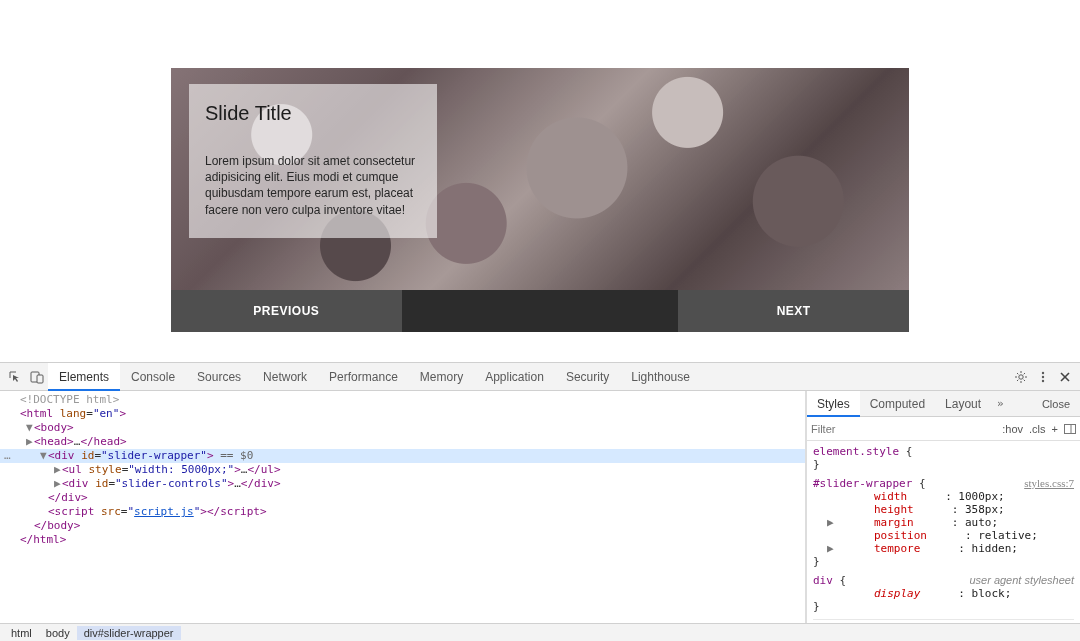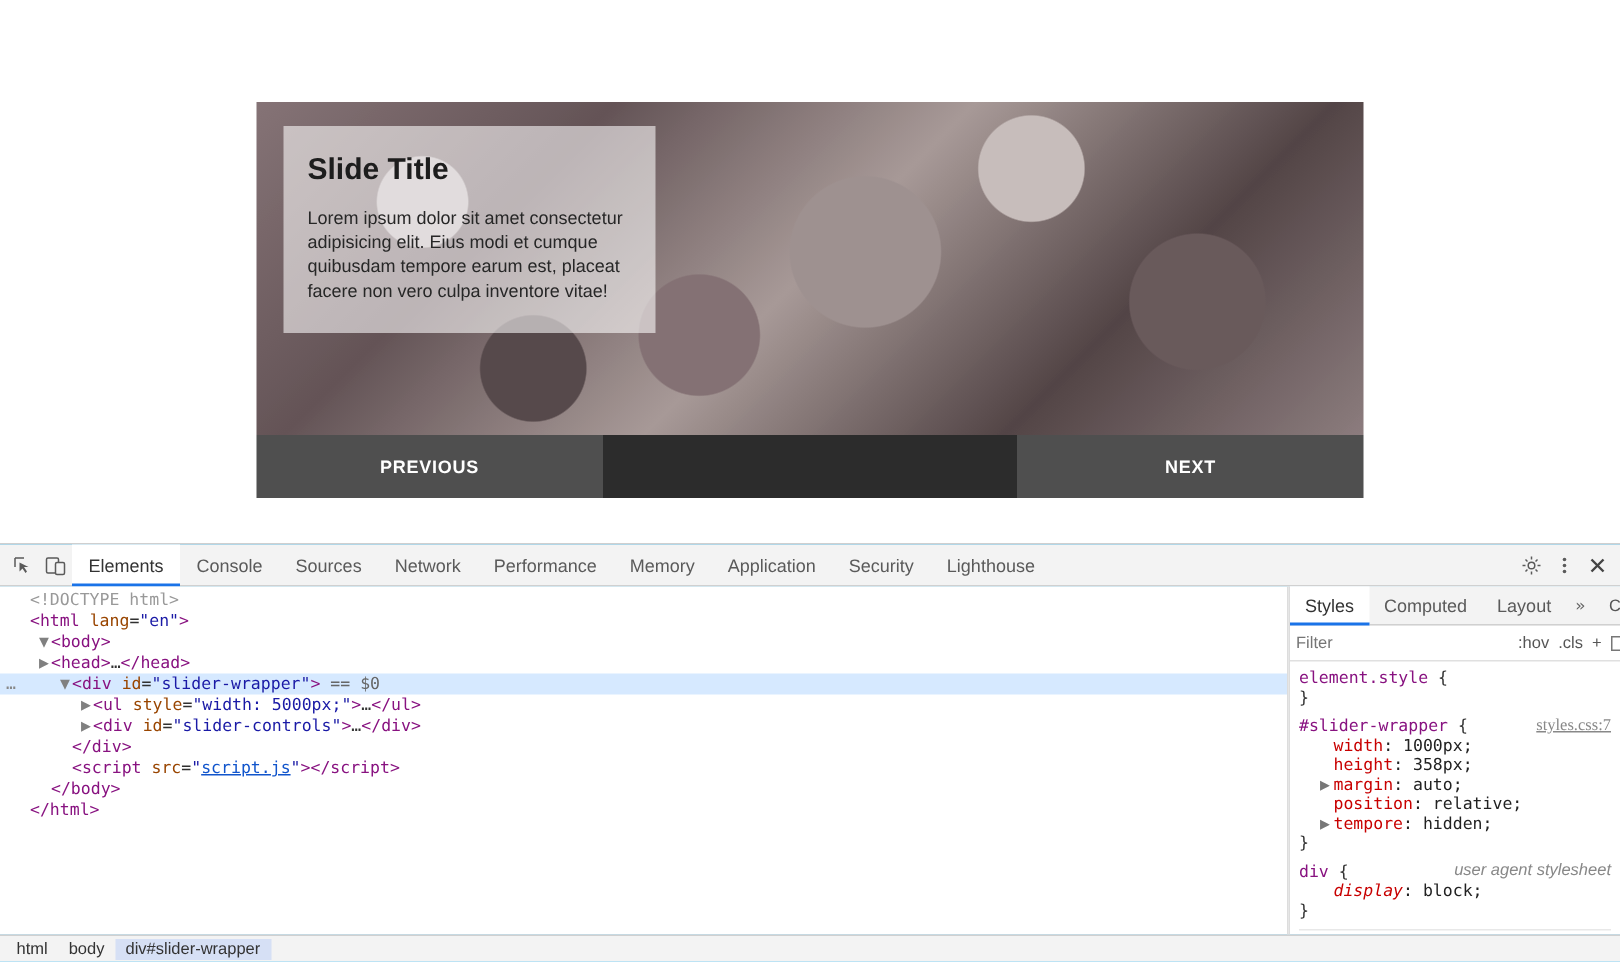--- a/index.html
+++ b/index.html
@@ -20,21 +20,21 @@
     radial-gradient(circle at 25% 80%, #5c4a4d 0 35px, transparent 36px),
     linear-gradient(135deg,#8b7276 0%,#6a5458 25%,#aa9794 50%,#594648 75%,#907b7d 100%);
   filter: contrast(1.05) saturate(0.7);
   position: relative;
 }
 .caption-box {
   position: absolute; left: 18px; top: 16px;
   width: 248px; padding: 18px 16px 20px;
   background: rgba(255,255,255,0.55);
 }
-.caption-box h2 { font-size: 20px; font-weight: bold; color: #222; margin-bottom: 12px; }
+.caption-box h2 { font-size: 20px; font-weight: normal; color: #222; margin-bottom: 28px; }
 .caption-box p { font-size: 12px; color: #2b2b2b; line-height: 1.35; }
 
 .controls { display: flex; height: 42px; }
 .controls .btn {
   flex: 1; background: #4f4f4f; color: #fff; font-weight: bold;
   font-size: 12px; letter-spacing: .5px; display: flex;
   align-items: center; justify-content: center; cursor: pointer;
 }
 .controls .gap { flex: 1.2; background: #2c2c2c; }
 
@@ -78,21 +78,21 @@
 .v  { color: #1a1aa6; } 
 .com{ color: #999; }
 .txt{ color: #333; }
 .link { color: #1155cc; text-decoration: underline; }
 .eq { color: #666; }
 .dots-gutter { position: absolute; left: 0; color: #888; padding-left: 4px;}
 .dt-dom .row { position: relative; padding-left: 12px; }
 
 
 .dt-styles {
-  width: 221px; display: flex; flex-direction: column;
+  width: 274px; display: flex; flex-direction: column;
   border-left: 1px solid #ddd;
   font-family: Menlo, Consolas, monospace; font-size: 11px;
 }
 .styles-tabs {
   display: flex; align-items: center; height: 26px;
   border-bottom: 1px solid #d0d0d0; background: #f3f3f3;
 }
 .styles-tabs .st-tab { padding: 0 10px; color: #5a5a5a; cursor: pointer; font-family: Arial; font-size: 12px; }
 .styles-tabs .st-tab.active { color: #333; border-bottom: 2px solid #1a73e8; height: 26px; line-height: 26px; background:#fff;}
 .styles-tabs .chev { padding: 0 6px; color: #666; cursor: pointer; }
@@ -106,21 +106,21 @@
   background: transparent;
 }
 .styles-filterbar .pill { margin-left: 6px; color: #555; cursor: pointer; }
 .styles-content { flex: 1; overflow: auto; padding: 2px 6px; }
 .sel  { color: #881280; }   
 .prop { color: #c80000; }
 .val  { color: #222; }
 .uas  { color: #888; font-style: italic; float: right; font-family: Arial; font-size: 11px;}
 .src  { color: #888; float: right; text-decoration: underline; font-family: Liberation Serif, serif; font-size: 11px; cursor:pointer;}
 .rule { margin: 2px 0 6px; }
-.rule .decl { padding-left: 14px; display:flex; }
+.rule .decl { padding-left: 14px; display:flex;gap:38px; }
 .rule .decl .tri { width:9px; color:#777; }
 .inh  { border-top: 1px solid #e8e8e8; padding-top:4px; margin-top:4px; font-family: Arial; font-size: 11px; color:#555;}
 
 .dt-breadcrumb {
   height: 18px; display: flex; align-items: center;
   background: #f3f3f3; border-top: 1px solid #d0d0d0;
   font-size: 11px; padding: 0 4px; gap: 0;
 }
 .dt-breadcrumb span { padding: 1px 7px; color: #333; cursor: pointer; }
 .dt-breadcrumb span.cur { background: #d6e0f5; }

